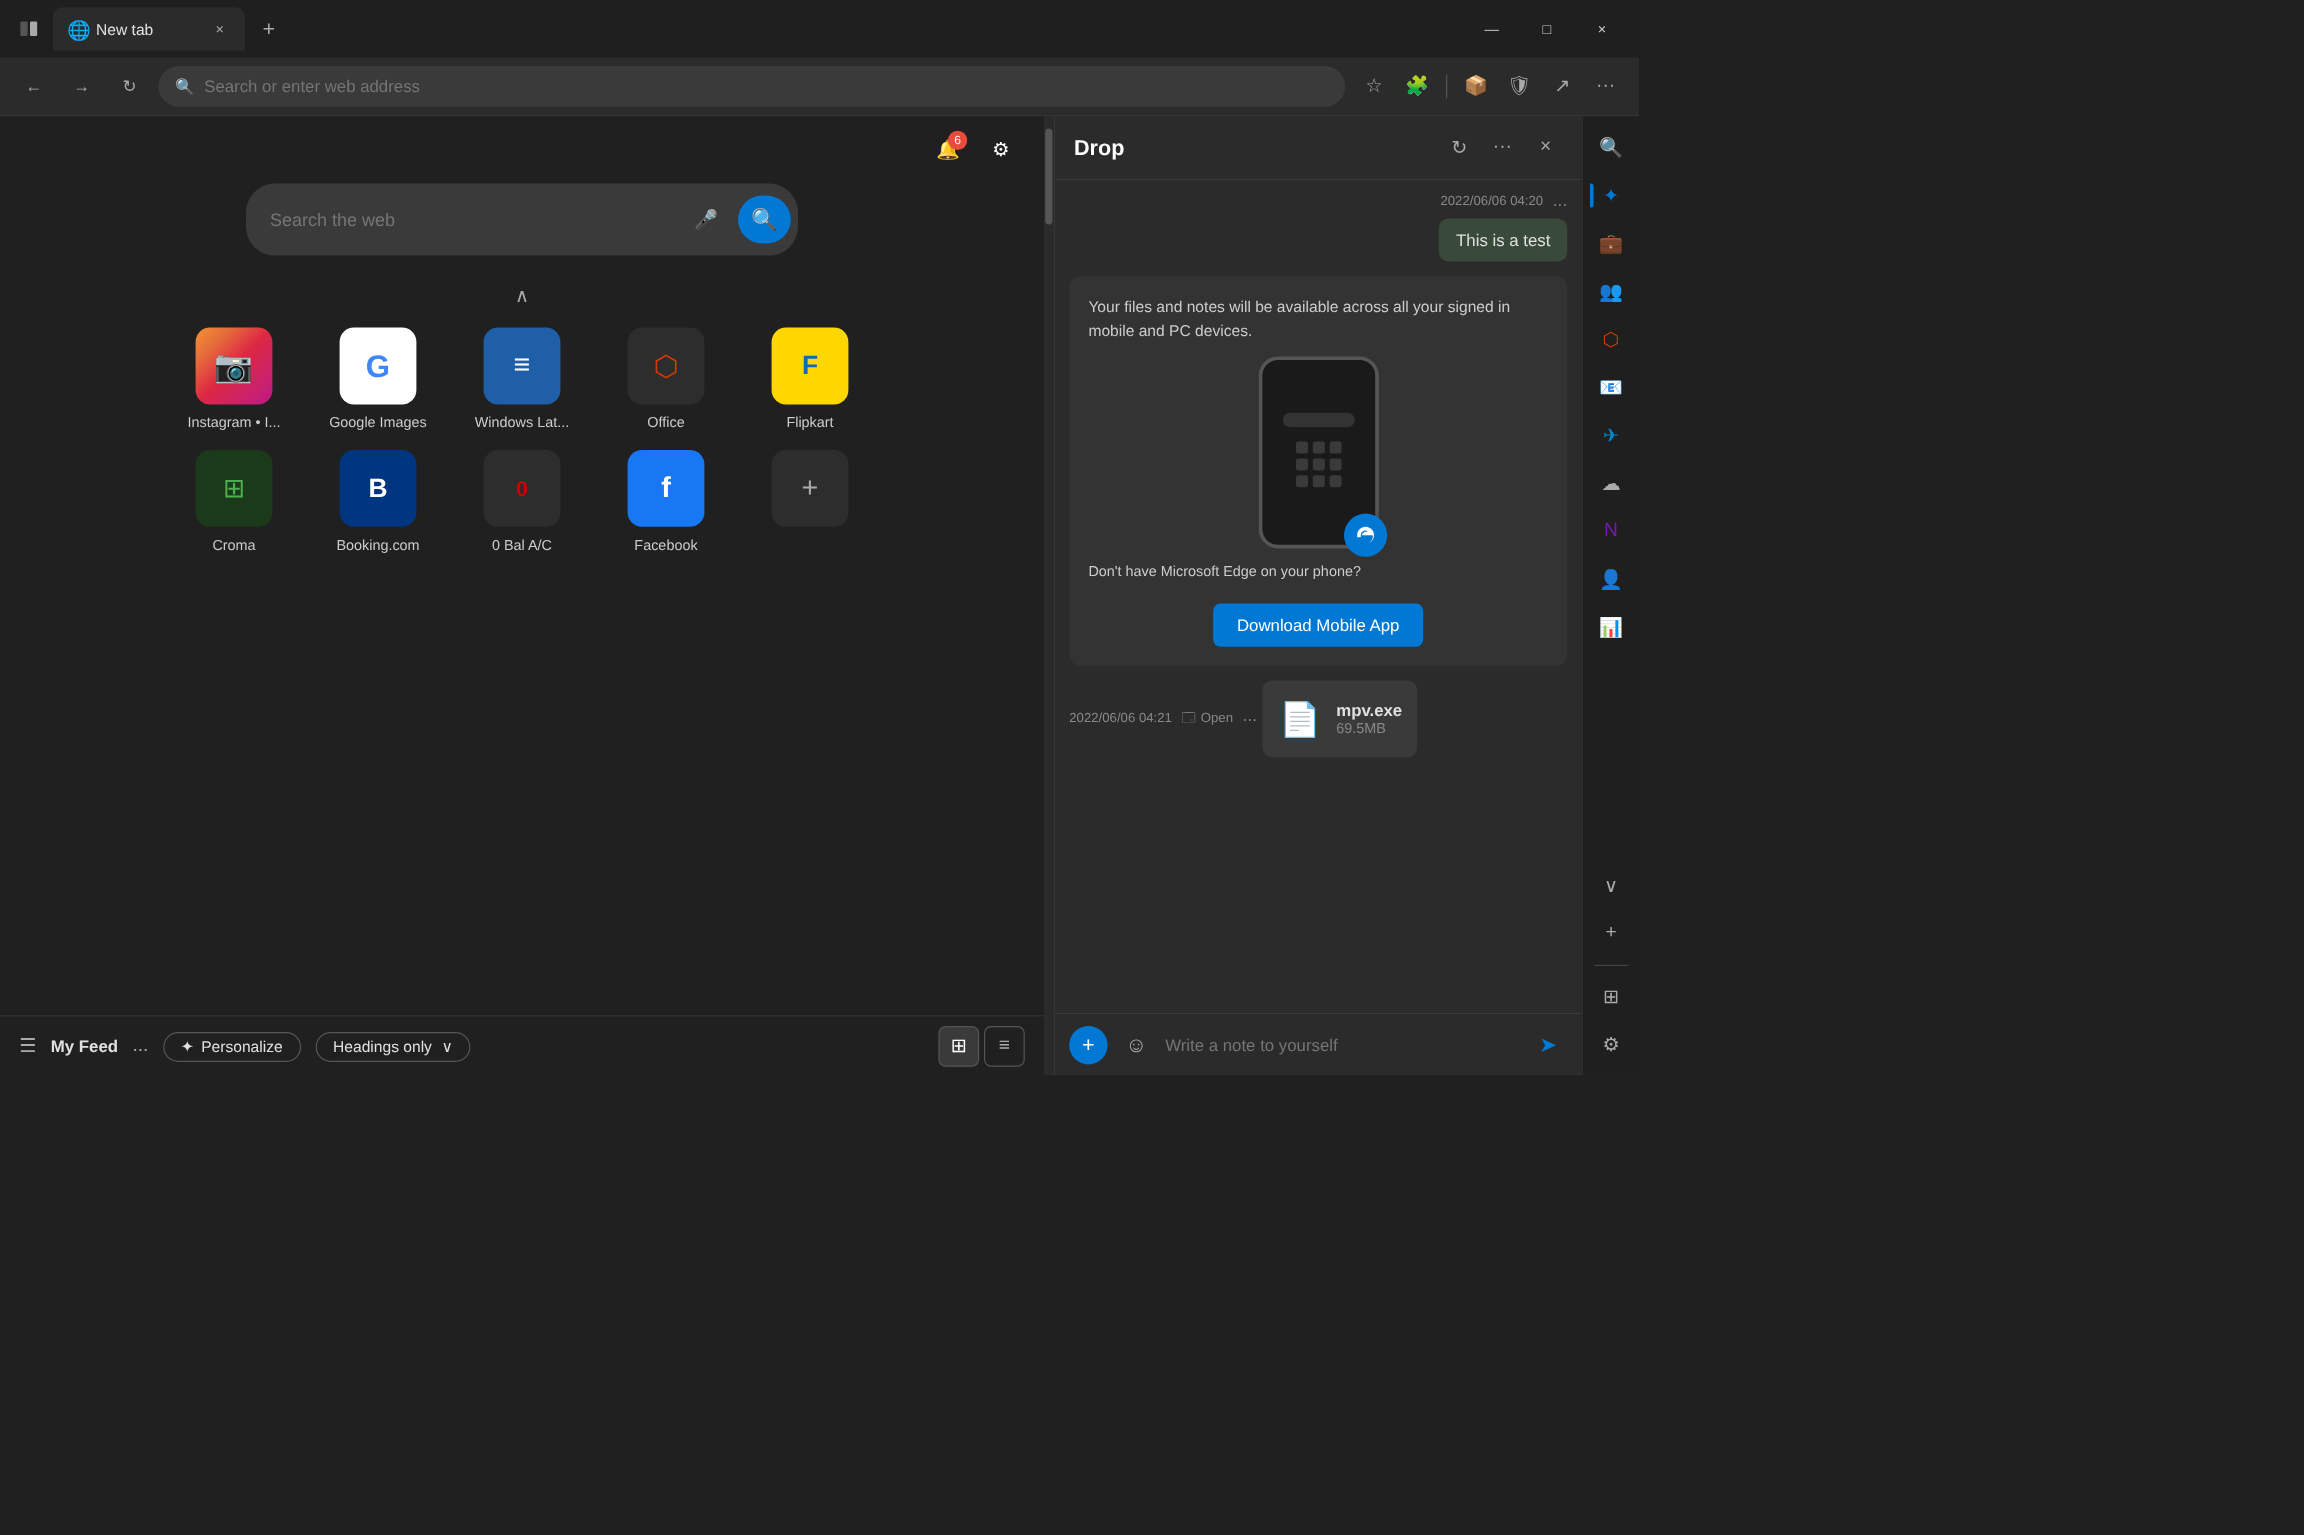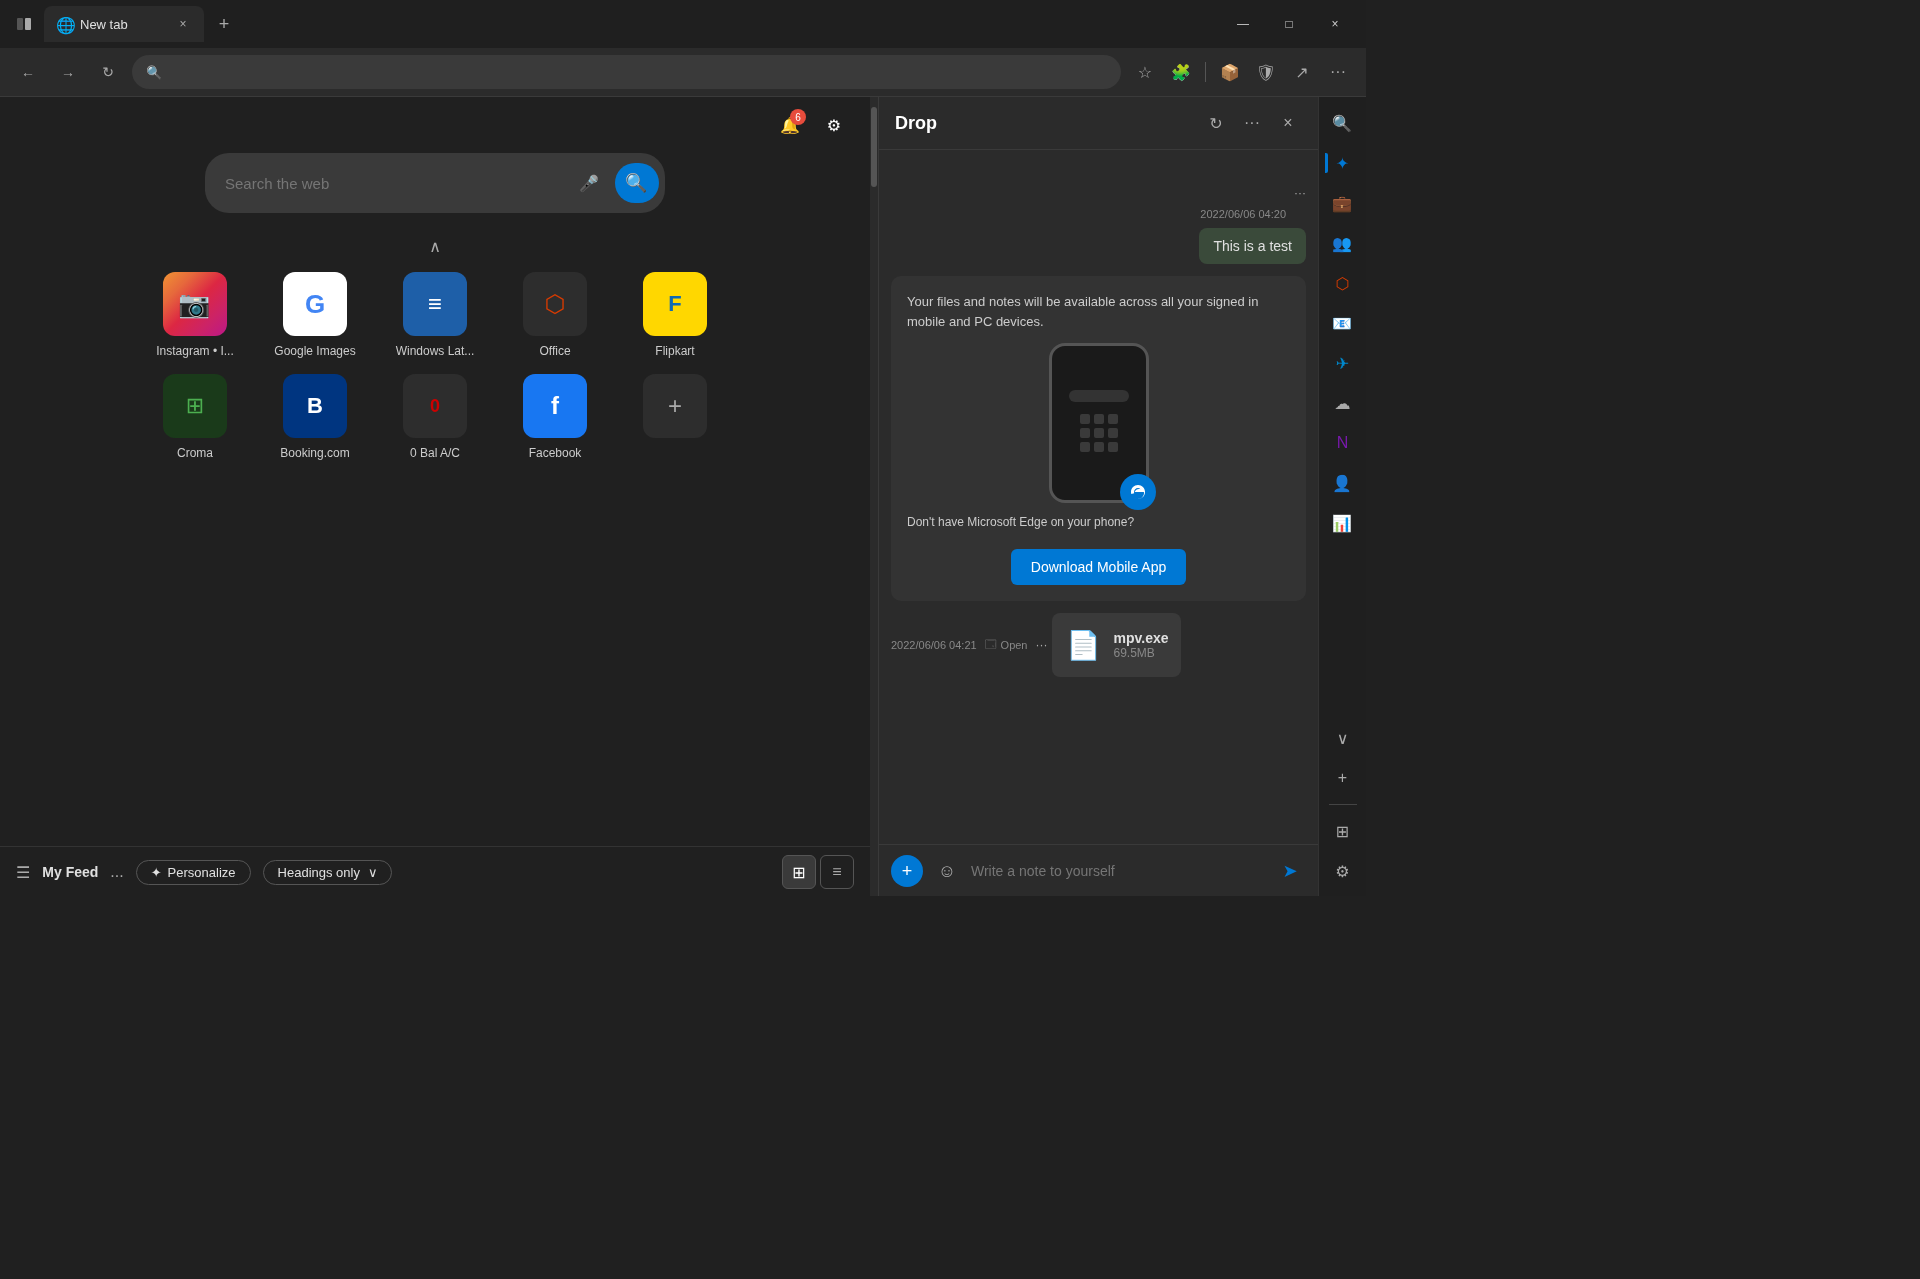--- a/index.html
+++ b/index.html
@@ -230,21 +230,21 @@
     .drop-title { font-size: 18px; font-weight: 600; flex: 1; }
     .drop-header-icon { cursor: pointer; color: #aaa; font-size: 16px; width: 28px; height: 28px; display: flex; align-items: center; justify-content: center; border-radius: 50%; }
 
     .drop-messages {
       flex: 1;
       overflow-y: auto;
       padding: 12px;
       display: flex; flex-direction: column; gap: 12px;
     }
 
-    .msg-timestamp { font-size: 11px; color: #888; text-align: right; margin-bottom: 4px; margin-top: 46px; }
+    .msg-timestamp { font-size: 11px; color: #888; text-align: right; margin-bottom: 4px; }
     .msg-more { color: #aaa; font-size: 12px; cursor: pointer; }
     .msg-bubble {
       background: #3a4a3a;
       border-radius: 8px;
       padding: 10px 14px;
       font-size: 14px; color: #e0e0e0;
       max-width: 80%; align-self: flex-end;
     }
 
     .info-card {
@@ -380,20 +380,21 @@
       <div class="win-btn close">×</div>
     </div>
   </div>
 
   <div class="address-bar">
     <div class="nav-btn">←</div>
     <div class="nav-btn">→</div>
     <div class="nav-btn">↻</div>
     <div class="address-input-wrap">
       <span class="address-search-icon">🔍</span>
+      <input class="address-input" type="text" placeholder="Search or enter web address" style="">
     </div>
     <div class="toolbar-icons">
       <div class="toolbar-icon">☆</div>
       <div class="toolbar-icon">🧩</div>
       <div class="toolbar-divider"></div>
       <div class="toolbar-icon">📦</div>
       <div class="toolbar-icon">🛡</div>
       <div class="toolbar-icon">↗</div>
       <div class="toolbar-icon">···</div>
     </div>

